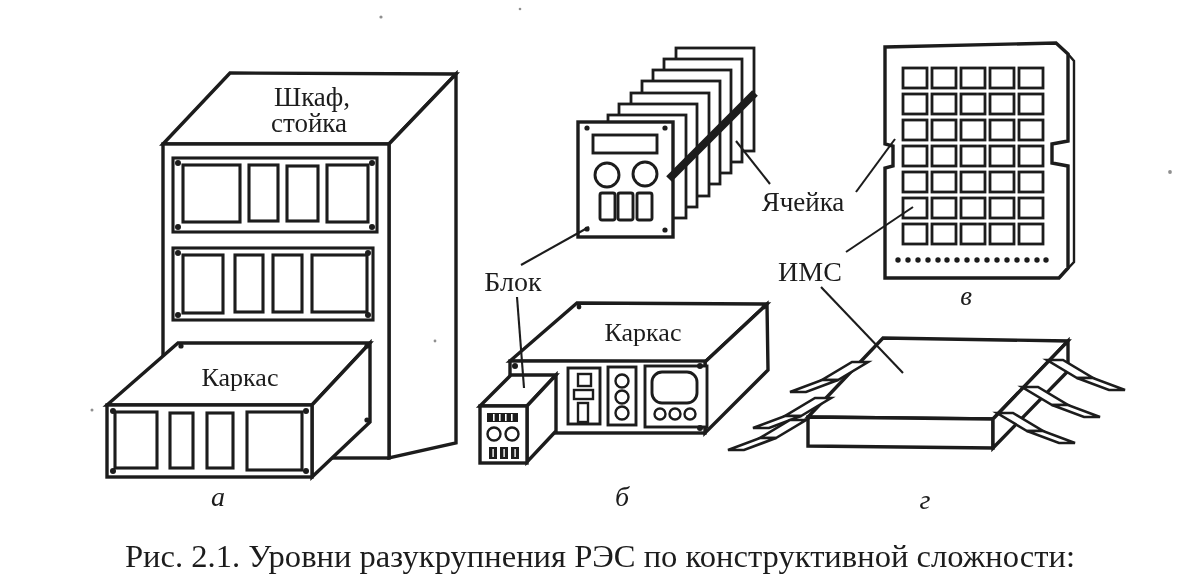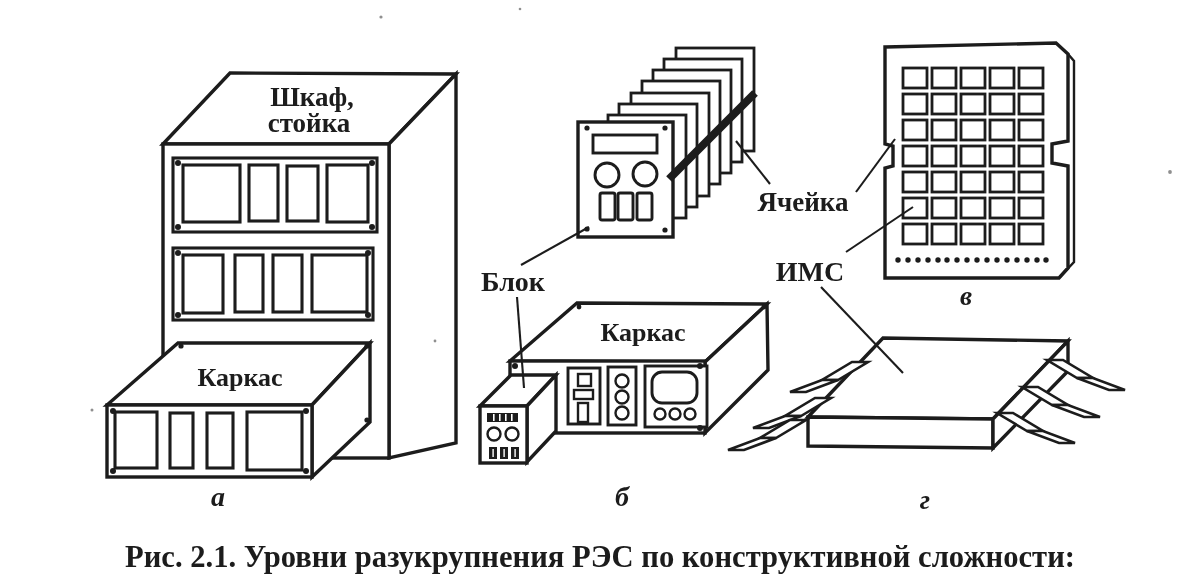--- a/index.html
+++ b/index.html
@@ -1,16 +1,16 @@
 <!DOCTYPE html>
 <html><head>
 <meta charset="utf-8">
 <style>
   html,body{margin:0;padding:0;background:#ffffff;}
-  .canvas{position:relative;width:1200px;height:574px;background:#ffffff;overflow:hidden;font-weight:bold;}
+  .canvas{position:relative;width:1200px;height:574px;background:#ffffff;overflow:hidden;}
   svg{display:block;}
   .face{fill:#ffffff;stroke:#1c1c1c;stroke-width:3.4;stroke-linejoin:miter;}
   .panel{fill:#ffffff;stroke:#1c1c1c;stroke-width:3.1;}
   .cut{fill:#ffffff;stroke:#1c1c1c;stroke-width:2.9;}
   .thin{fill:none;stroke:#1c1c1c;stroke-width:2.4;}
   .leader{fill:none;stroke:#1c1c1c;stroke-width:2.1;}
   .dot{fill:#1c1c1c;stroke:none;}
   .gsq{fill:#ffffff;stroke:#1c1c1c;stroke-width:2.8;}
   .cdot{fill:#1c1c1c;stroke:none;}
   .card{fill:#ffffff;stroke:#1c1c1c;stroke-width:2.8;}

